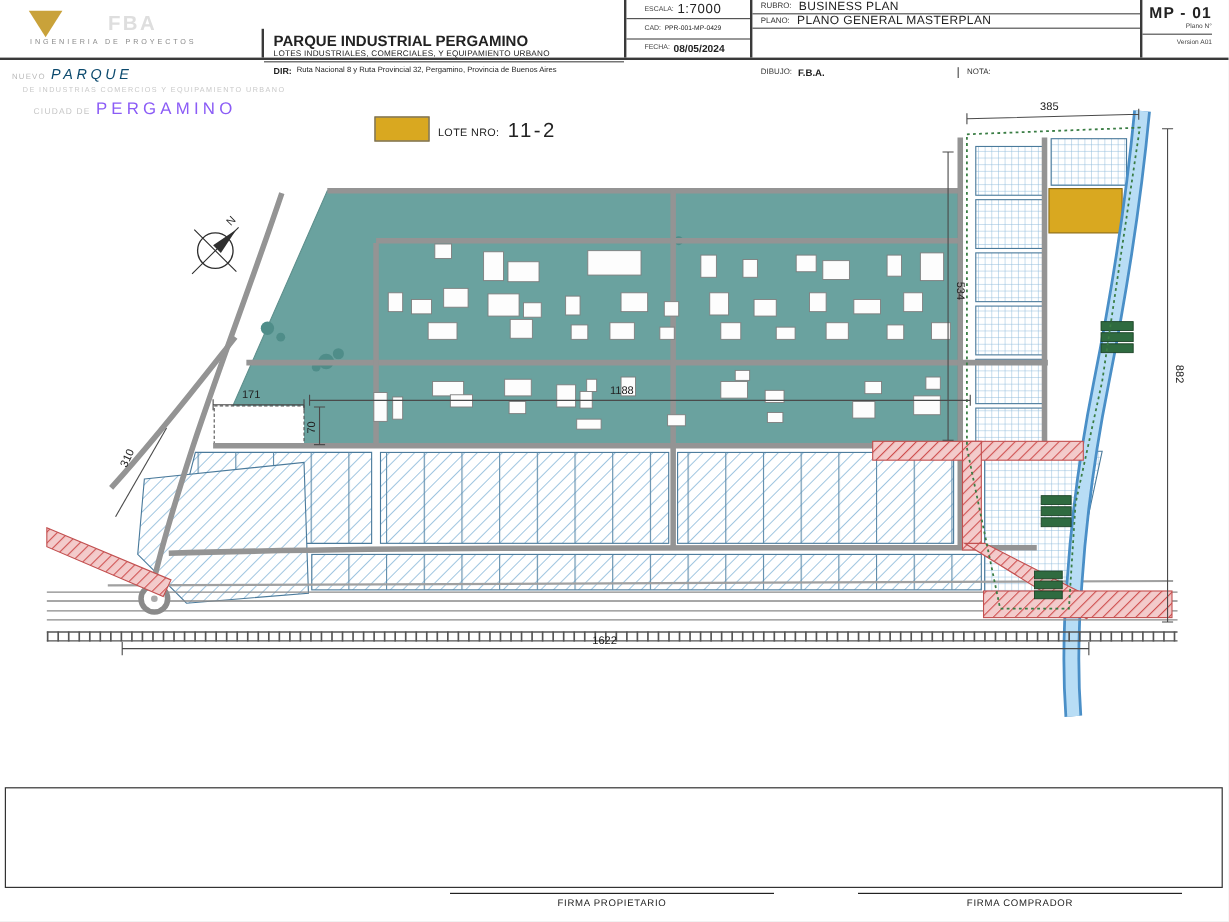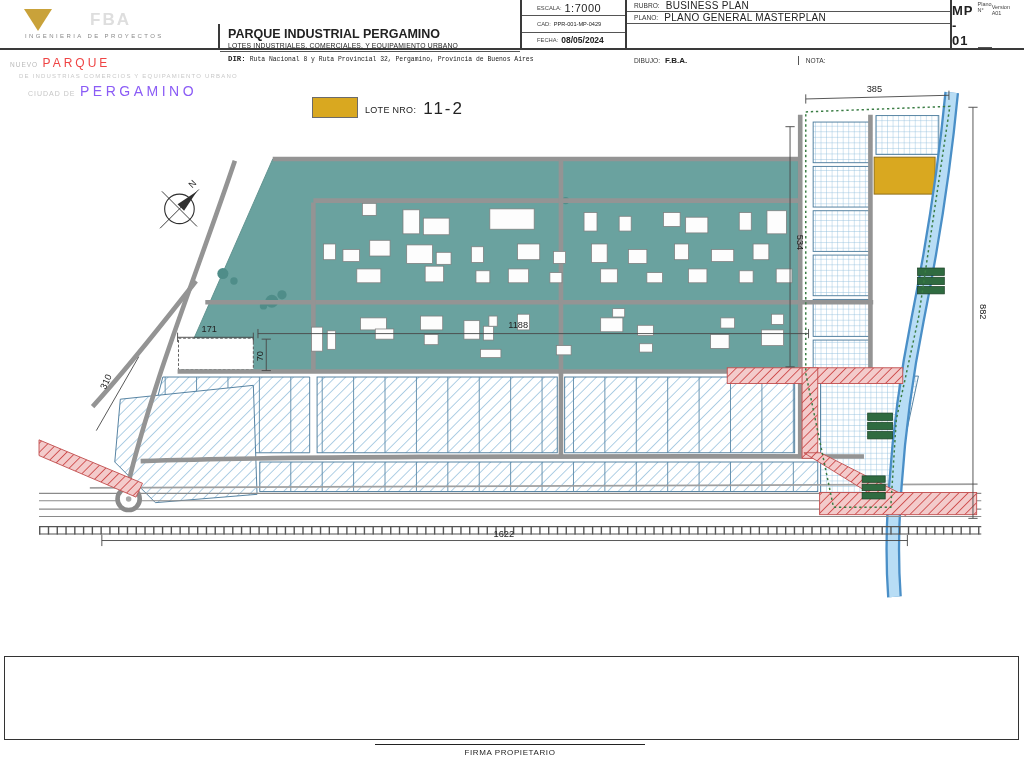--- a/index.html
+++ b/index.html
@@ -14,49 +14,49 @@
   .logo-row{display:flex;align-items:center;gap:9px;padding-left:16px;}
   .logo-tri{width:0;height:0;border-left:14px solid transparent;border-right:14px solid transparent;
             border-top:22px solid #c9a23a;}
   .logo-fba{font-size:17px;font-weight:bold;letter-spacing:2px;color:#dedede;margin-left:29px;}
   .logo-tagline{font-size:6px;letter-spacing:2.4px;color:#8a8a8a;padding-left:17px;margin-top:2px;}
 
   .tb-project{width:302px;border-left:2px solid #3a3a3a;display:flex;flex-direction:column;margin-top:24px;}
   .pt{font-size:12.5px;font-weight:bold;padding:3px 8px 0;white-space:nowrap;}
   .ps{font-size:6.8px;padding:1px 8px 2px;letter-spacing:.2px;white-space:nowrap;}
   .pd{margin-top:auto;border-top:1px solid #555;padding:3px 8px 3px;font-size:6.4px;
-      display:flex;gap:4px;align-items:flex-end;white-space:nowrap;font-family:Liberation Mono, monospace;}
+      display:flex;gap:4px;align-items:flex-start;white-space:nowrap;}
   .pd .lbl{font-weight:bold;font-size:7.4px;}
 
   .tb-meta{width:105px;border-left:2px solid #3a3a3a;display:flex;flex-direction:column;}
   .tb-meta .row{flex:1;border-bottom:1px solid #555;display:flex;align-items:center;gap:3px;padding:0 15px;white-space:nowrap;}
   .tb-meta .row:last-child{border-bottom:none;text-align:center;}
   .mlbl{font-size:5.8px;color:#444;}
   .val-escala{font-size:11px;letter-spacing:.5px;}
   .val-cad{font-size:5.6px;}
   .val-fecha{font-size:8.5px;font-weight:bold;}
 
   .tb-info{width:325px;border-left:2px solid #3a3a3a;display:flex;flex-direction:column;}
   .tb-info .row{flex:1;border-bottom:1px solid #555;display:flex;align-items:center;gap:6px;padding:0 7px;white-space:nowrap;}
   .tb-info .row:last-child{border-bottom:none;padding:0;margin-top:32px;}
   .ilbl{font-size:6.6px;color:#333;}
   .val-big{font-size:10px;font-weight:normal;letter-spacing:.3px;}
   .cell-dibujo{flex:1.1;display:flex;align-items:center;gap:5px;height:100%;padding:0 7px;}
   .cell-nota{flex:1;border-left:1px solid #555;display:flex;align-items:center;gap:5px;height:100%;padding:0 7px;}
   .val-dibujo{font-size:8px;font-weight:bold;}
 
-  .tb-sheet{width:60px;border-left:2px solid #3a3a3a;display:flex;text-align:left;}
+  .tb-sheet{width:60px;border-left:2px solid #3a3a3a;display:flex;flex-direction:column;text-align:right;}
   .sheet-code{font-size:13px;font-weight:bold;letter-spacing:1px;padding-top:3px;}
   .sheet-no{font-size:5.5px;color:#444;border-bottom:1px solid #555;padding:1px 0 3px;}
   .sheet-ver{font-size:5.5px;color:#444;padding-top:4px;}
 
   
   .wm{position:absolute;left:10px;top:52px;line-height:1.3;}
   .wm-1 .sm{font-size:6.5px;color:#b9b9b9;letter-spacing:1px;}
-  .wm-1 .bg{font-size:12px;color:#ef4444;letter-spacing:3px;}
+  .wm-1 .bg{font-size:12px;color:#0c4a6e;letter-spacing:3px;font-style:italic;}
   .wm-2{font-size:6px;color:#c9c9c9;letter-spacing:1.2px;margin-left:9px;}
   .wm-3{margin-left:18px;}
   .wm-3 .sm{font-size:7px;color:#c6c6c6;letter-spacing:1px;}
   .wm-3 .bg{font-size:14px;color:#8b5cf6;letter-spacing:3.5px;}
 
   
   .legend{position:absolute;left:312px;top:97px;display:flex;align-items:flex-end;gap:7px;}
   .legend-swatch{width:46px;height:21px;background:#D9A820;border:1px solid #6b6b6b;}
   .legend-label{font-size:9px;margin-bottom:3px;letter-spacing:.3px;}
   .legend-value{font-size:17px;letter-spacing:2px;margin-bottom:-1px;}
@@ -376,14 +376,17 @@
       <polygon points="171,203 150,217 157,224" fill="#2f2f2f"></polygon>
       <text x="166" y="200" transform="rotate(-45 166,200)" font-size="10" fill="#2f2f2f">N</text>
     </g>
   </svg>
 
   <div class="notes-box"></div>
 
   <div class="sig sig-2">
     <span>FIRMA PROPIETARIO</span>
   </div>
+  <div class="sig sig-3">
+    <span>FIRMA COMPRADOR</span>
+  </div>
 
 </div>
 
 </body></html>

